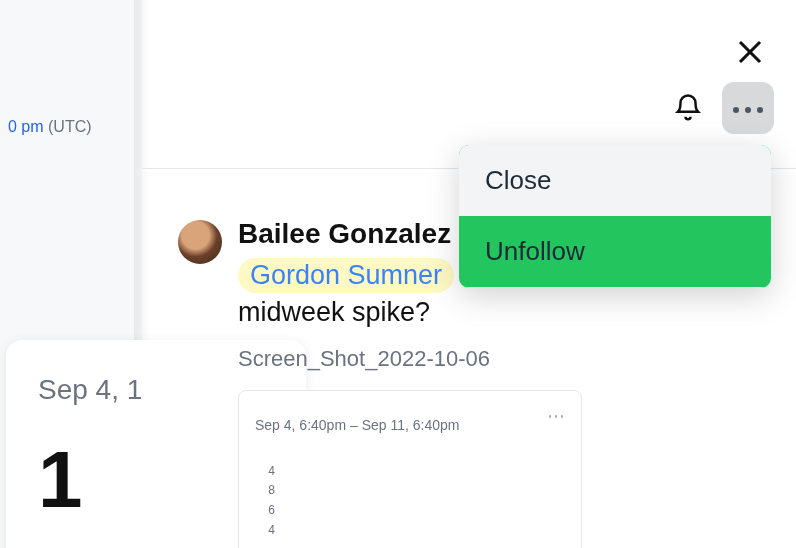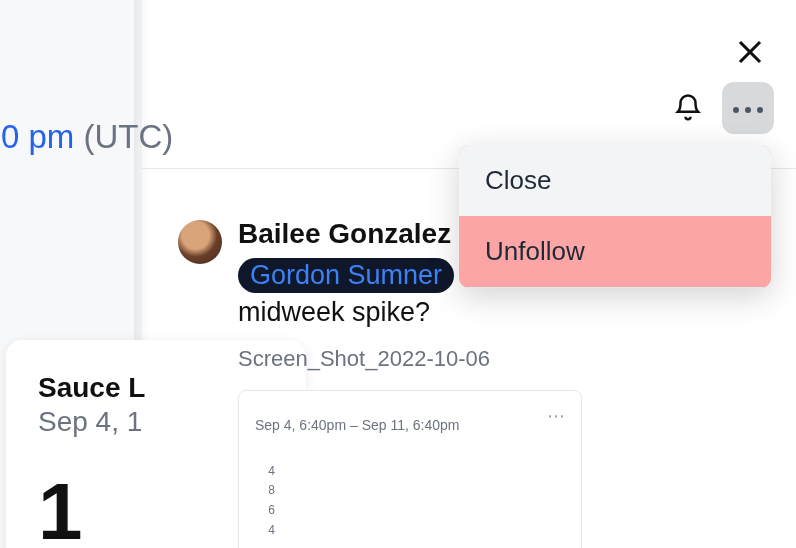--- a/index.html
+++ b/index.html
@@ -10,22 +10,22 @@
     background: #f7f8f9;
   }
   .bg-left::after {
     content: "";
     position: absolute;
     right: -8px; top: 0; bottom: 0; width: 16px;
     background: linear-gradient(to right, rgba(0,0,0,0.06), rgba(0,0,0,0));
   }
   .time-row {
     position: absolute;
-    left: 1px; top: 118px;
-    font-size: 33px;
+    left: 8px; top: 118px;
+    font-size: 16px;
     font-weight: 500;
     color: #2563eb;
     white-space: nowrap;
   }
   .time-row .utc { color: #6b7280; font-weight: 400; }
   .card {
     position: absolute;
     left: 6px; top: 340px;
     width: 300px; height: 260px;
     background: #fff;
@@ -96,21 +96,21 @@
     width: 44px; height: 44px;
     border-radius: 50%;
     background: radial-gradient(circle at 40% 35%, #d9a47a 0%, #d9a47a 35%, #6b3f2a 55%, #3d2a1f 100%);
     overflow: hidden;
   }
   .comment-body { margin-left: 60px; }
   .author { font-size: 28px; font-weight: 700; color: #111; }
   .mention-row { margin-top: 8px; }
   .mention {
     display: inline-block;
-    background: #0f172a;
+    background: #fef9c3;
     color: #3b82f6;
     font-size: 27px;
     font-weight: 500;
     padding: 2px 12px;
     border-radius: 18px;
   }
   .question { font-size: 27px; color: #111; margin-top: 4px; }
   .filename { font-size: 22px; color: #6b7280; margin-top: 18px; white-space: nowrap; overflow: hidden; }
   .chart-embed {
     margin-top: 18px;
@@ -150,21 +150,21 @@
   .bar {
     flex: 1;
     display: flex;
     flex-direction: column-reverse;
   }
   .seg { width: 100%; }
   .dropdown {
     position: absolute;
     right: 25px; top: 145px;
     width: 312px;
-    background: #fca5a5;
+    background: #22c55e;
     border-radius: 10px;
     box-shadow: 0 8px 32px rgba(0,0,0,0.18);
     overflow: hidden;
     z-index: 50;
   }
   .dropdown-item {
     padding: 20px 26px;
     font-size: 26px;
     color: #1f2937;
     cursor: pointer;
@@ -176,21 +176,20 @@
 <body>
 
 <div class="bg-left"></div>
 
 <div class="time-row">
   <span>0 pm</span>
   <span class="utc">(UTC)</span>
 </div>
 
 <div class="card">
-  <div class="card-title">Sauce L</div>
   <div class="card-date">Sep 4, 1</div>
   <div class="card-big-number">1</div>
 </div>
 
 <div class="divider"></div>
 
 <div class="close-x">
   <svg viewBox="0 0 24 24">
       <line x1="4" y1="4" x2="20" y2="20"></line>
       <line x1="20" y1="4" x2="4" y2="20"></line>

